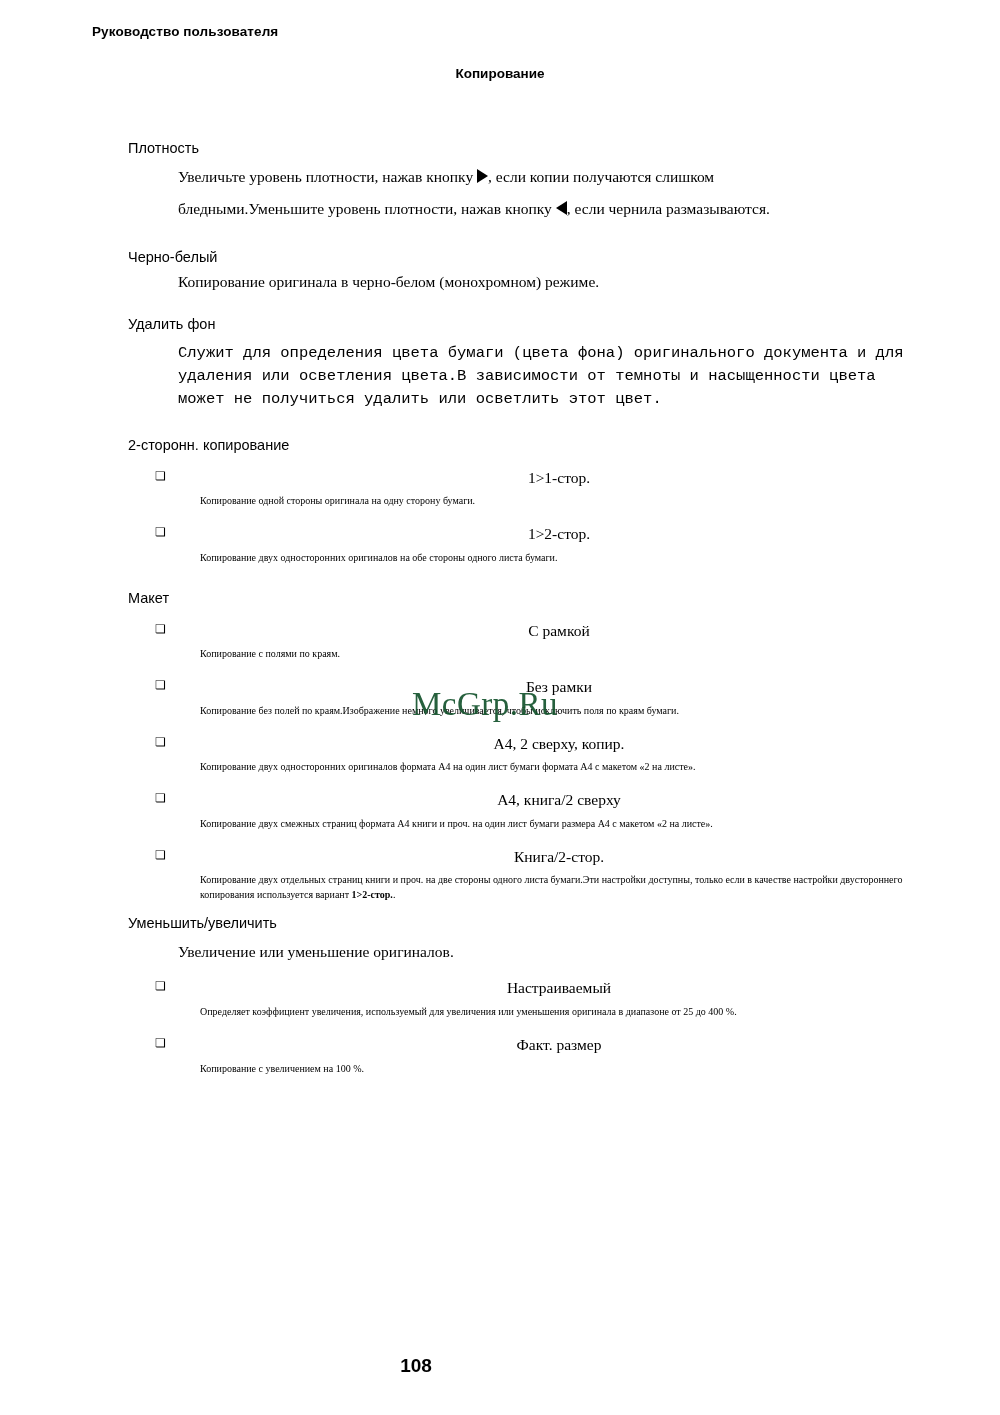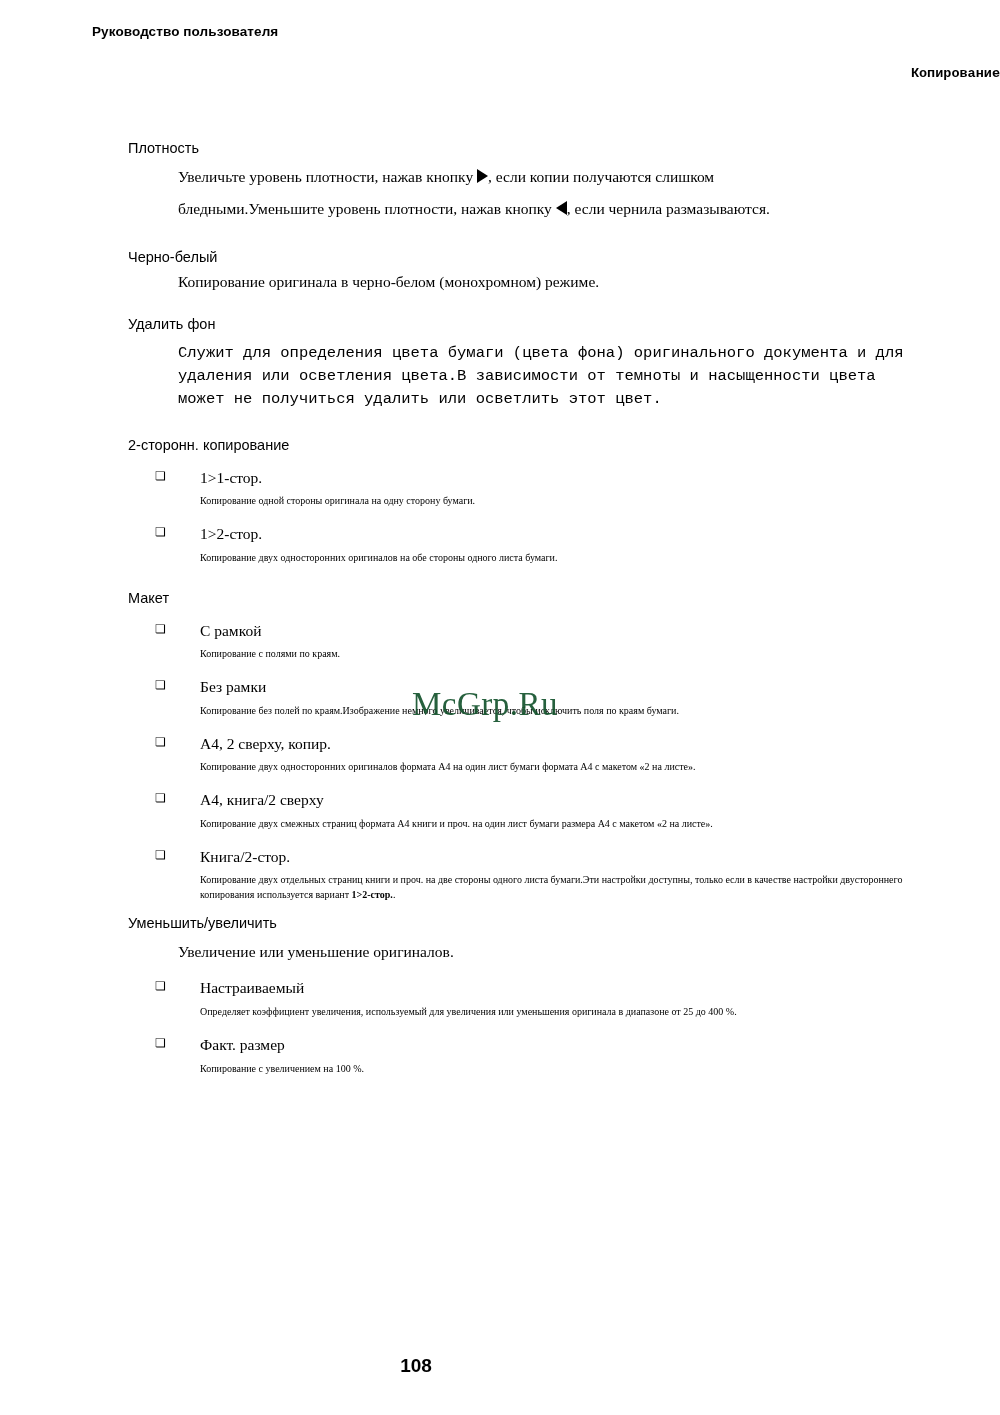--- a/index.html
+++ b/index.html
@@ -24,22 +24,22 @@
     font-size: 13.5px;
     font-weight: bold;
     letter-spacing: 0.1px;
     color: #000;
   }
   .doc-title {
     position: absolute;
     top: 66px;
     left: 0;
     width: 1000px;
-    text-align: right;
-    font-family: Liberation Mono, monospace;
+    text-align: center;
+    font-family: Liberation Sans, sans-serif;
     font-size: 13.5px;
     font-weight: bold;
   }
   .content {
     position: absolute;
     top: 140px;
     left: 128px;
     width: 790px;
   }
   h3.section {
@@ -71,21 +71,21 @@
     top: 1px;
     font-size: 12px;
     color: #000;
   }
   .bullet-body {
     margin: 5px 0 0 22px;
     font-family: "Liberation Serif", serif;
     font-size: 10px;
     line-height: 1.47;
   }
-  .bullet-label { margin-left: 22px; display: block; }
+  .bullet-label { margin-left: 22px; display: block; text-align: center; }
   .tri-right, .tri-left {
     display: inline-block;
     width: 0; height: 0;
     vertical-align: -1px;
   }
   .tri-right {
     border-top: 7px solid transparent;
     border-bottom: 7px solid transparent;
     border-left: 11px solid #000;
   }

